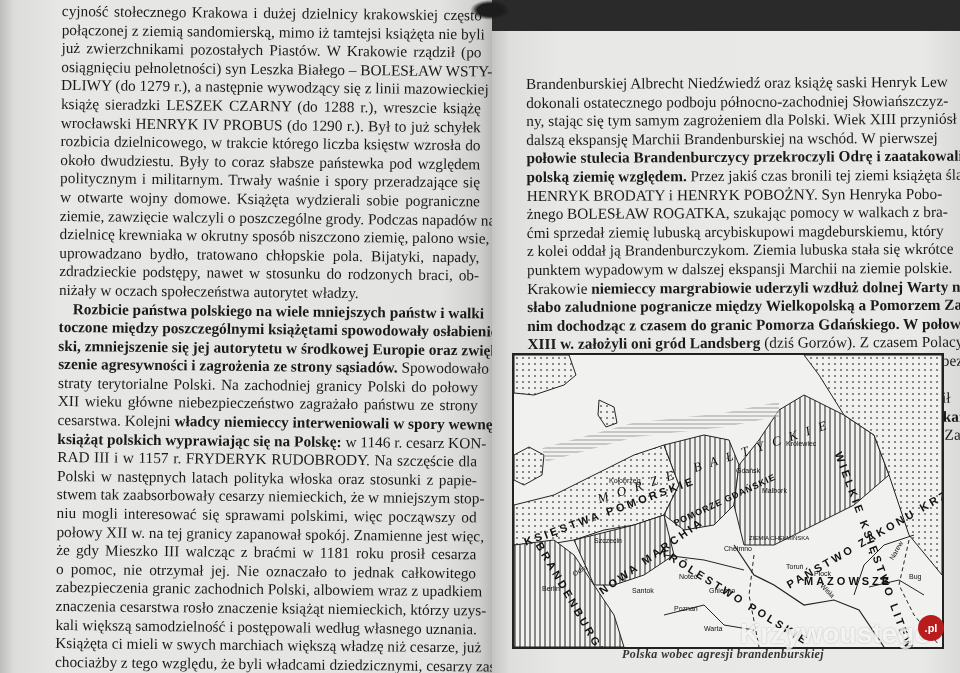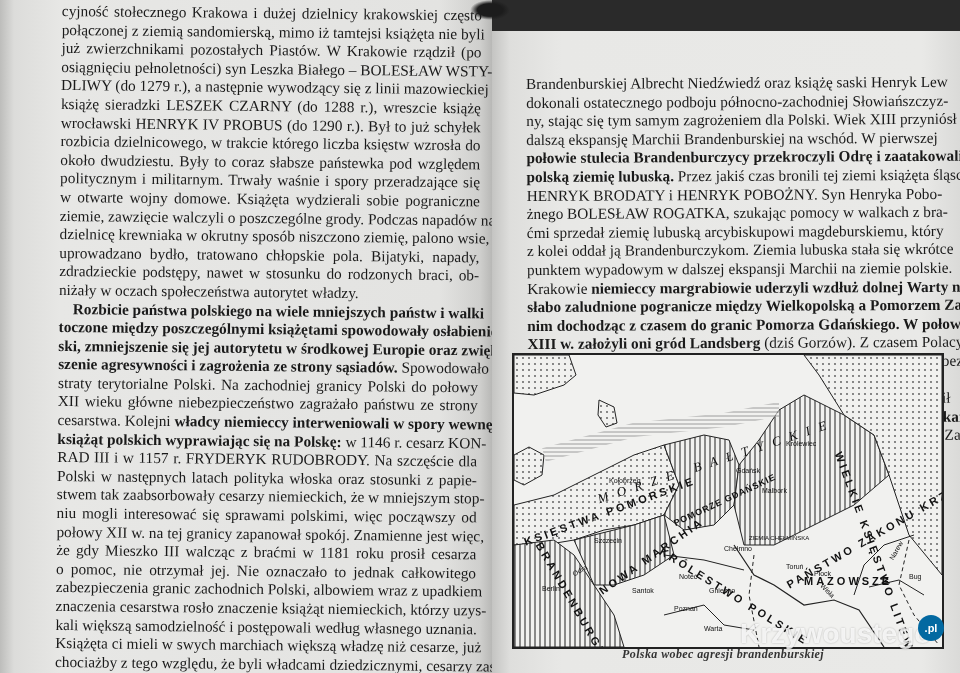--- a/index.html
+++ b/index.html
@@ -46,21 +46,21 @@
   #caption {
     position:absolute; left:130px; top:616px; font-style:italic; font-size:12px; color:#333; letter-spacing:0.4px;font-weight:bold;
   }
   #page-number { position:absolute; right:12px; bottom:-2px; font-size:14px; color:#333; }
   #watermark {
     position:absolute; left:740px; top:618px; font-family:"Liberation Sans", sans-serif; font-weight:bold;
     font-size:28px; color:rgba(255,255,255,0.82); text-shadow:0 0 2px rgba(0,0,0,0.25);
   }
   #watermark-badge {
     position:absolute; left:918px; top:615px; width:26px; height:26px; border-radius:50%;
-    background:#0369a1; color:#fff; font-family:"Liberation Sans", sans-serif; font-weight:bold; font-size:11px;
+    background:#b91c1c; color:#fff; font-family:"Liberation Sans", sans-serif; font-weight:bold; font-size:11px;
     text-align:center; line-height:26px;
   }
 </style>
 </head>
 <body>
 
 <div id="left-page" class="page">
   <div id="left-text" class="text">
     <span class="line">cyjność stołecznego Krakowa i dużej dzielnicy krakowskiej często</span>
     <span class="line">połączonej z ziemią sandomierską, mimo iż tamtejsi książęta nie byli</span>
@@ -104,21 +104,21 @@
   </div>
 </div>
 
 <div id="right-page" class="page">
   <div id="right-text" class="text">
     <span class="line">Brandenburskiej Albrecht Niedźwiedź oraz książę saski Henryk Lew</span>
     <span class="line">dokonali ostatecznego podboju północno-zachodniej Słowiańszczyz-</span>
     <span class="line">ny, stając się tym samym zagrożeniem dla Polski. Wiek XIII przyniósł</span>
     <span class="line">dalszą ekspansję Marchii Brandenburskiej na wschód. W pierwszej</span>
     <span class="line"><b>połowie stulecia Brandenburczycy przekroczyli Odrę i zaatakowali</b></span>
-    <span class="line"><b>polską ziemię lubuską.</b><span> Przez jakiś czas bronili tej ziemi książęta śląscy</span></span>
+    <span class="line"><b>polską ziemię względem.</b><span> Przez jakiś czas bronili tej ziemi książęta śląscy</span></span>
     <span class="line">HENRYK BRODATY i HENRYK POBOŻNY. Syn Henryka Pobo-</span>
     <span class="line">żnego BOLESŁAW ROGATKA, szukając pomocy w walkach z bra-</span>
     <span class="line">ćmi sprzedał ziemię lubuską arcybiskupowi magdeburskiemu, który</span>
     <span class="line">z kolei oddał ją Brandenburczykom. Ziemia lubuska stała się wkrótce</span>
     <span class="line">punktem wypadowym w dalszej ekspansji Marchii na ziemie polskie.</span>
     <span class="line"><span>Krakowie </span><b>niemieccy margrabiowie uderzyli wzdłuż dolnej Warty na</b></span>
     <span class="line"><b>słabo zaludnione pogranicze między Wielkopolską a Pomorzem Zachod-</b></span>
     <span class="line"><b>nim dochodząc z czasem do granic Pomorza Gdańskiego. W połowie</b></span>
     <span class="line"><b>XIII w. założyli oni gród Landsberg</b><span> (dziś Gorzów). Z czasem Polacy</span></span>
     <span class="line"><span>stracili również ważne grody graniczne – </span><b>Santok i Drezdenko</b><span>. Niebez-</span></span>

